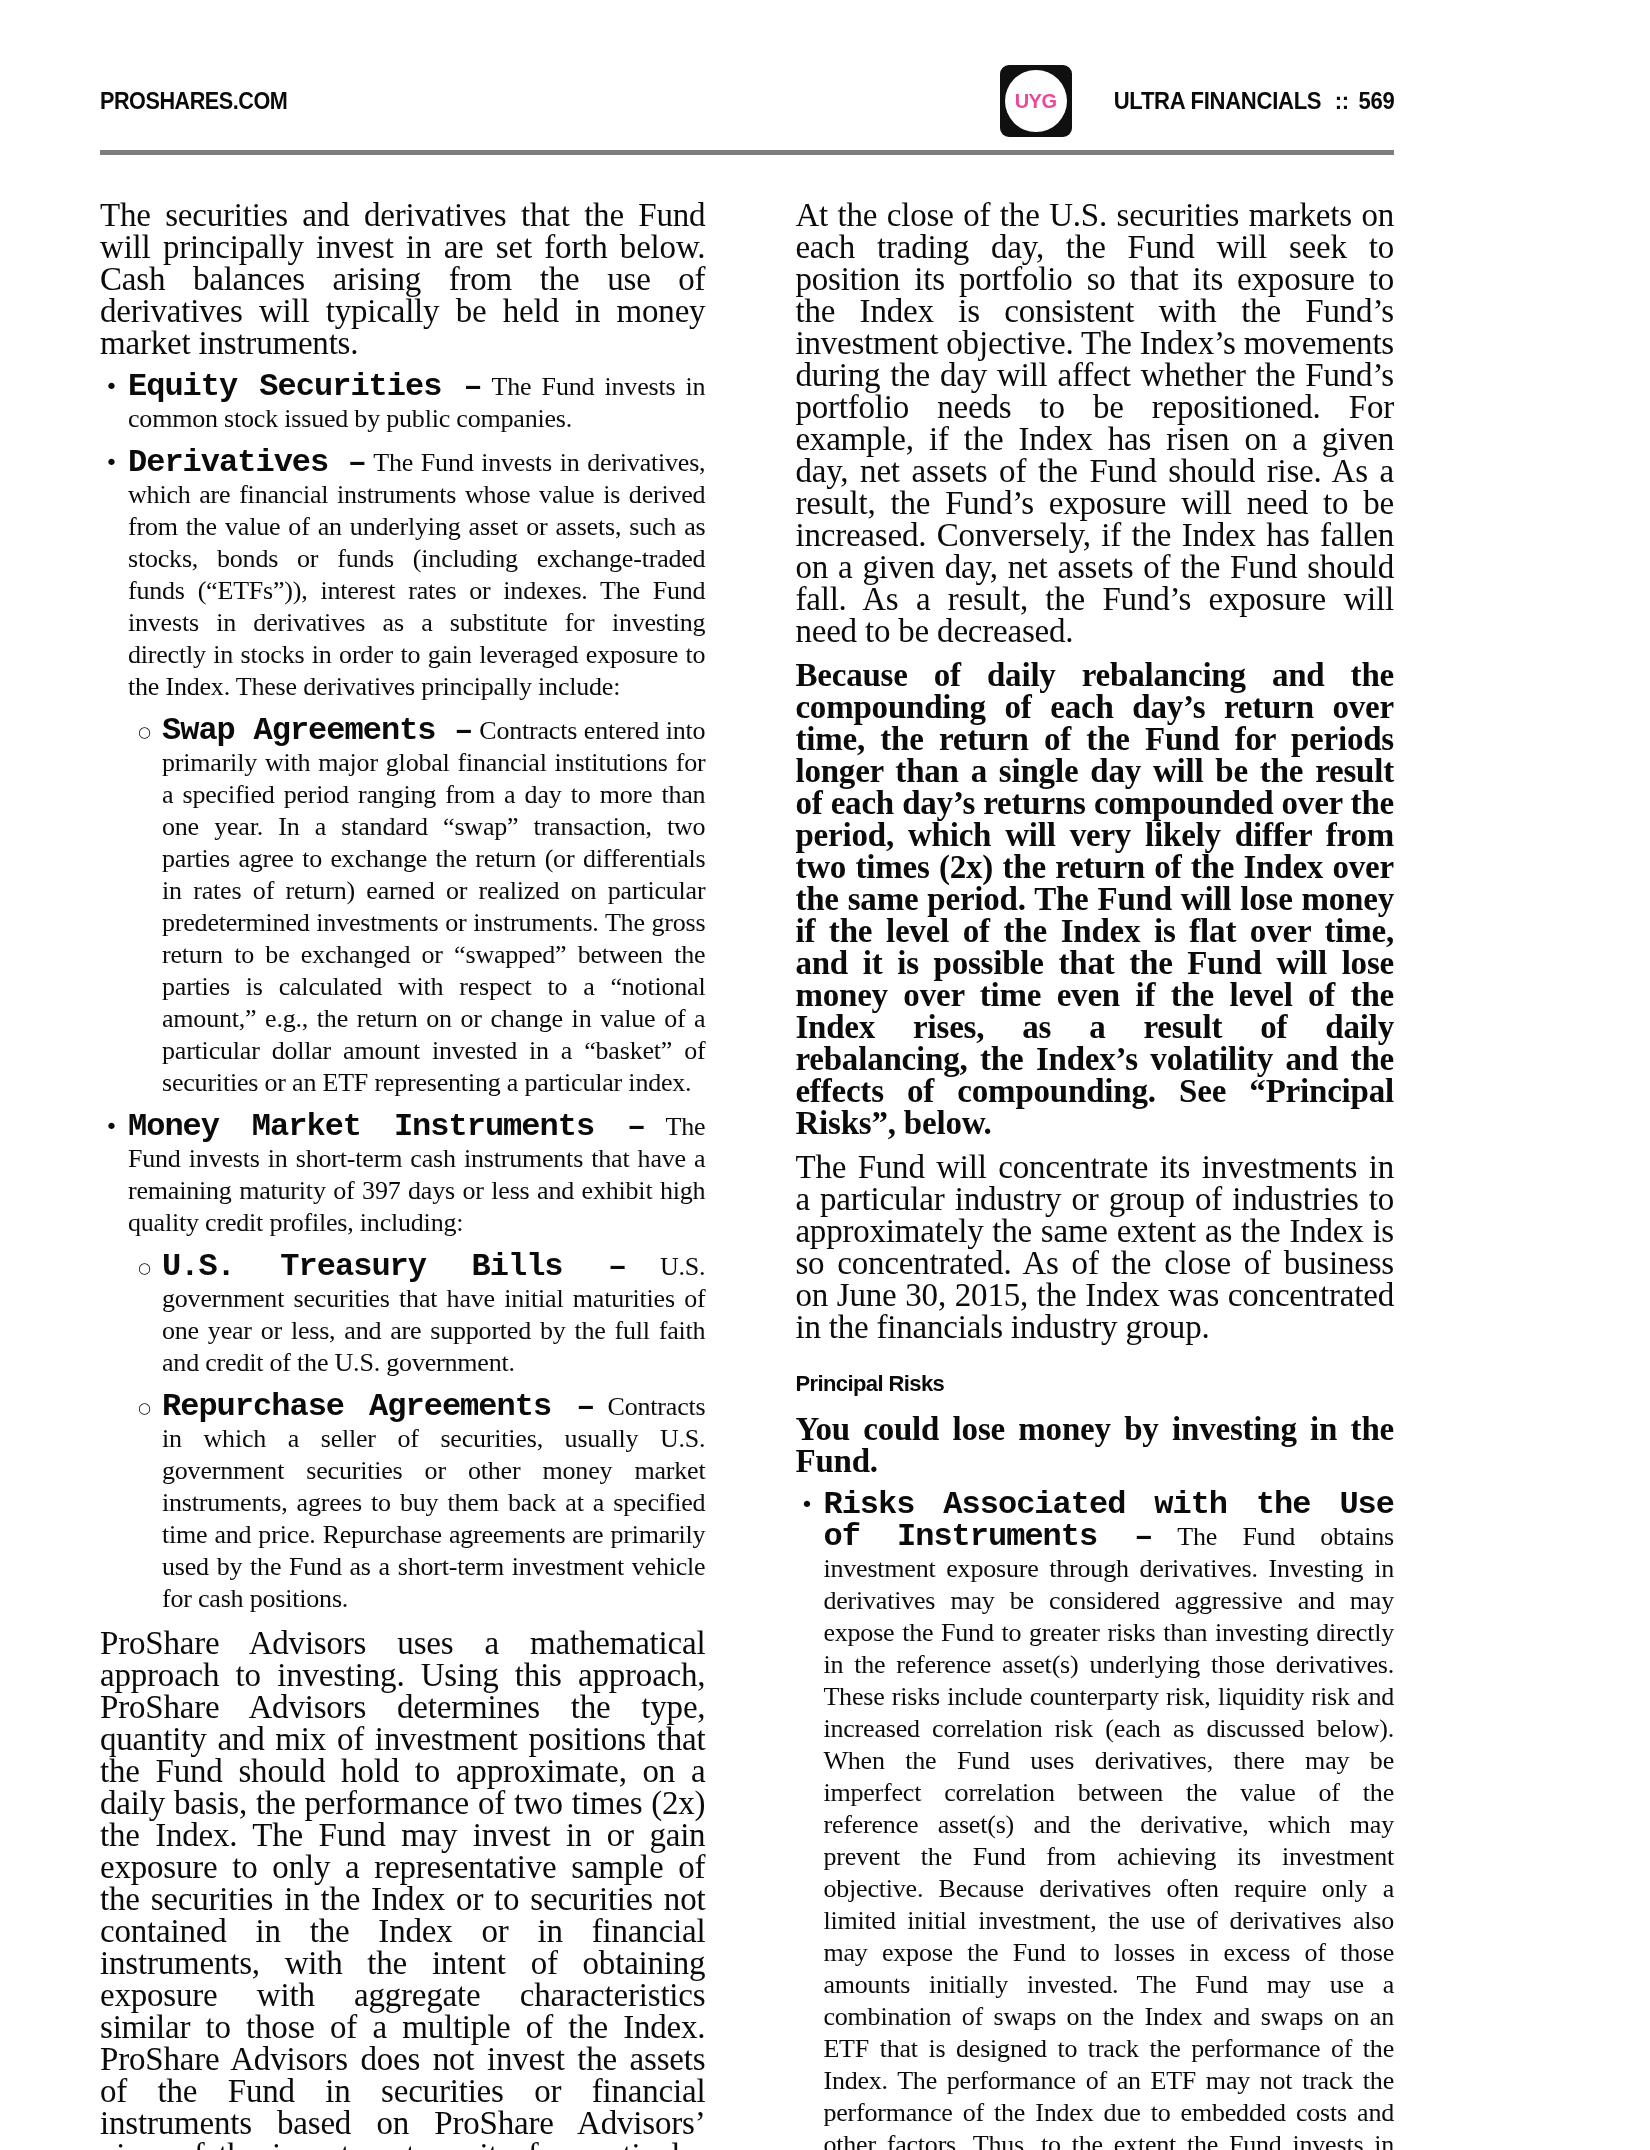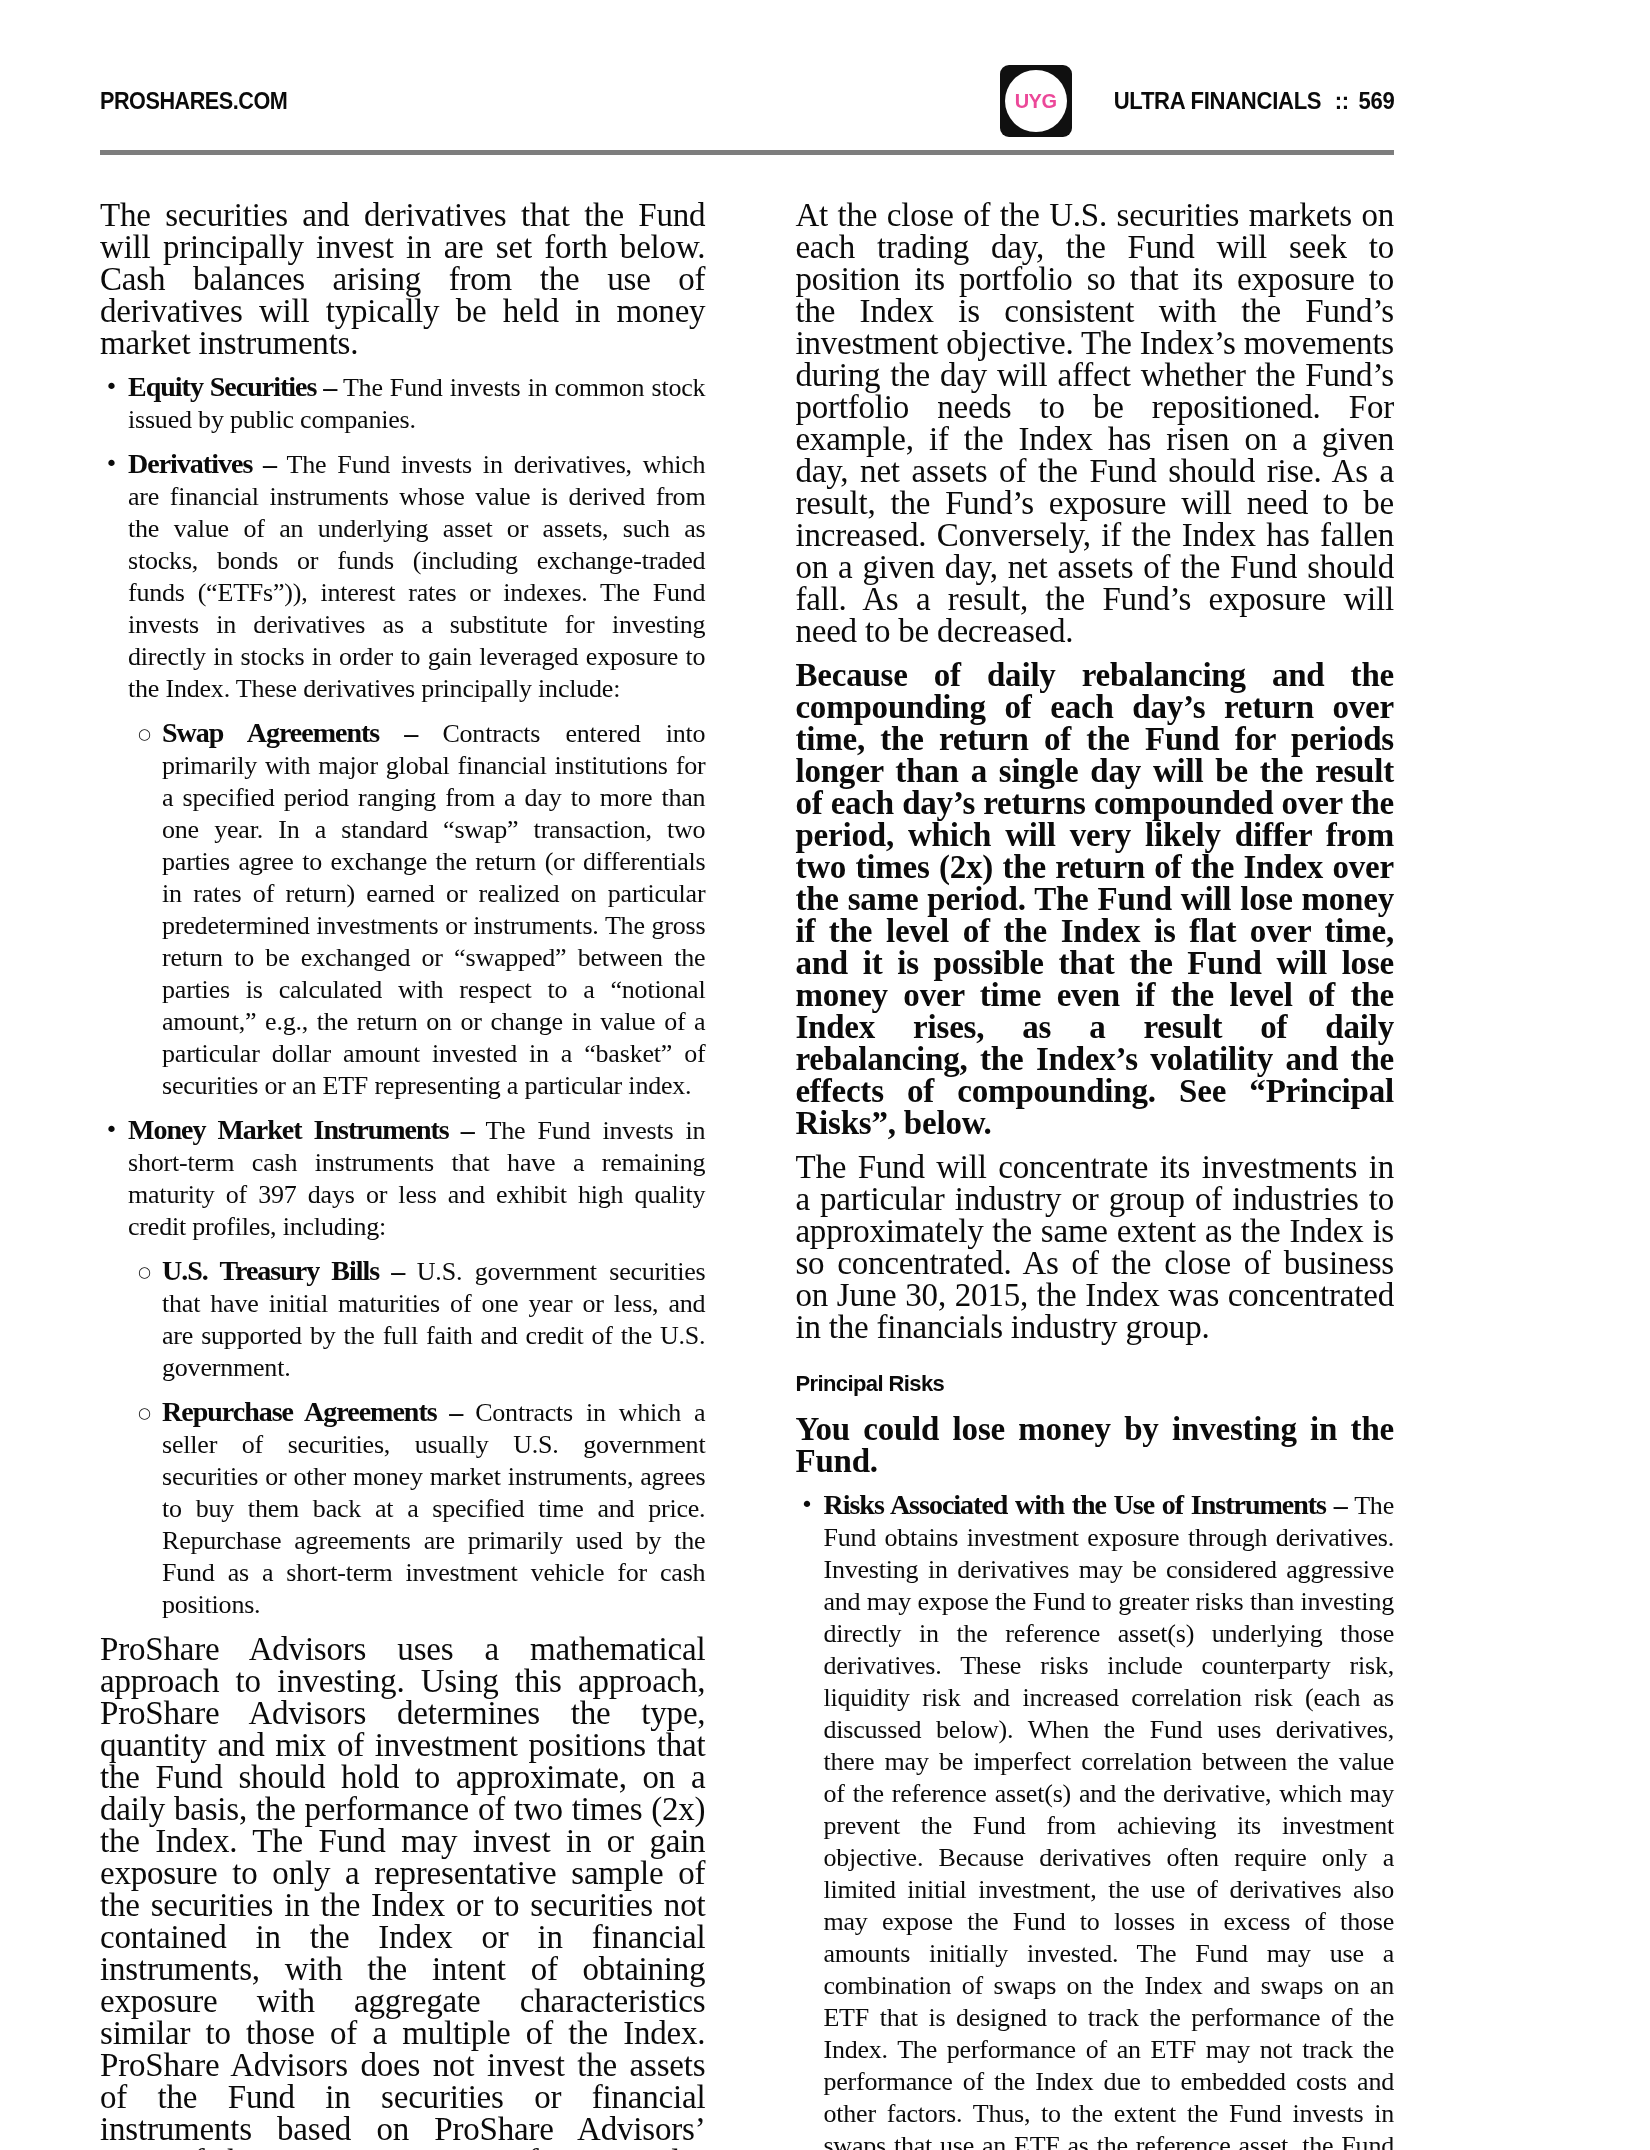--- a/index.html
+++ b/index.html
@@ -91,23 +91,23 @@
   .li.l2 { margin-left: 34px; }
   .li.l2 .marker { font-size: 15px; line-height: 32px; padding-left: 4px; padding-top: 1px; }
   .li .body {
     flex: 1;
     font-size: 26px;
     line-height: 32px;
     text-align: justify;
     letter-spacing: -0.2px;
   }
   .rlabel {
-    font-family: Liberation Serif, serif;
+    font-family: Liberation Mono, monospace;
     font-weight: 700;
-    font-size: 28px;
+    font-size: 32px;
     letter-spacing: -1px;
   }
   .sec-hdg {
     font-family: "Liberation Sans", sans-serif;
     font-weight: 700;
     font-size: 22px;
     letter-spacing: -0.6px;
     margin: 24px 0 12px 0;
     line-height: 34px;
   }

